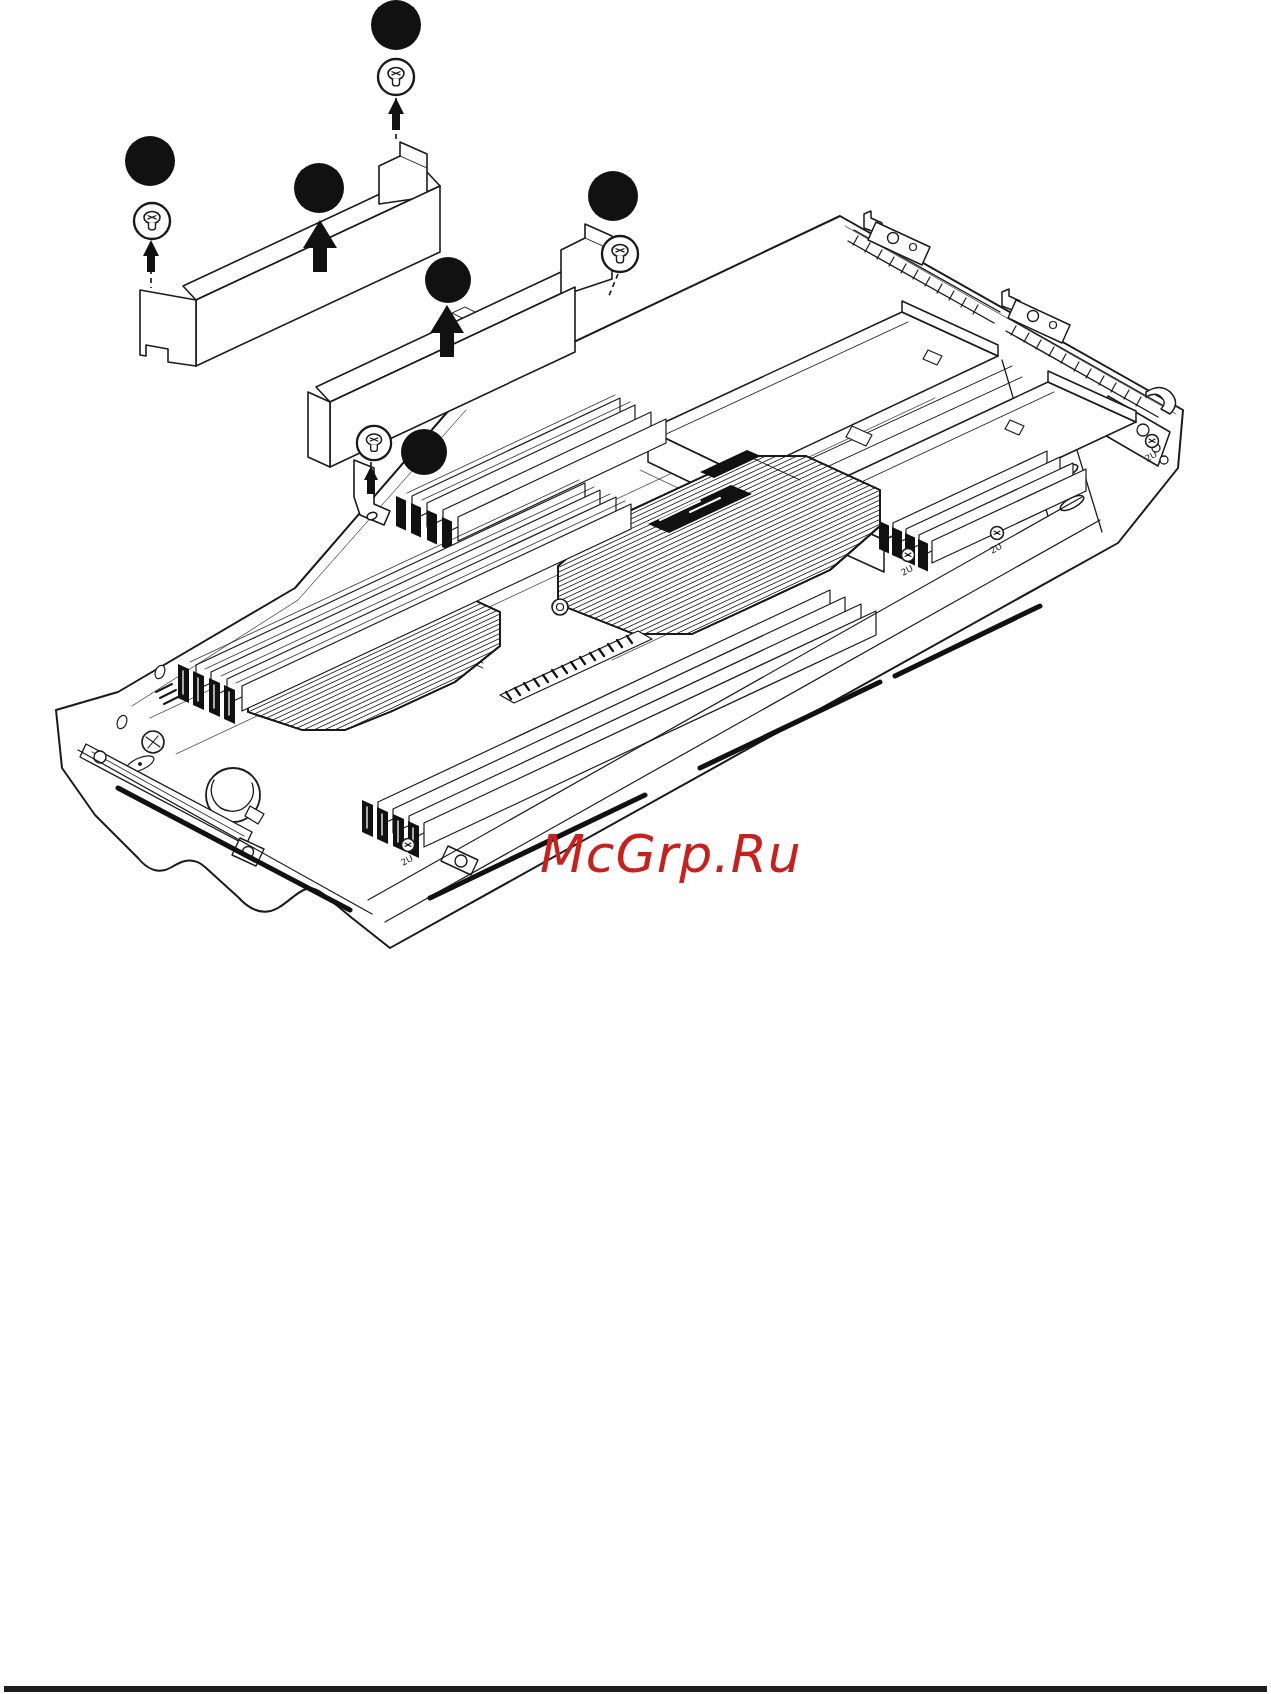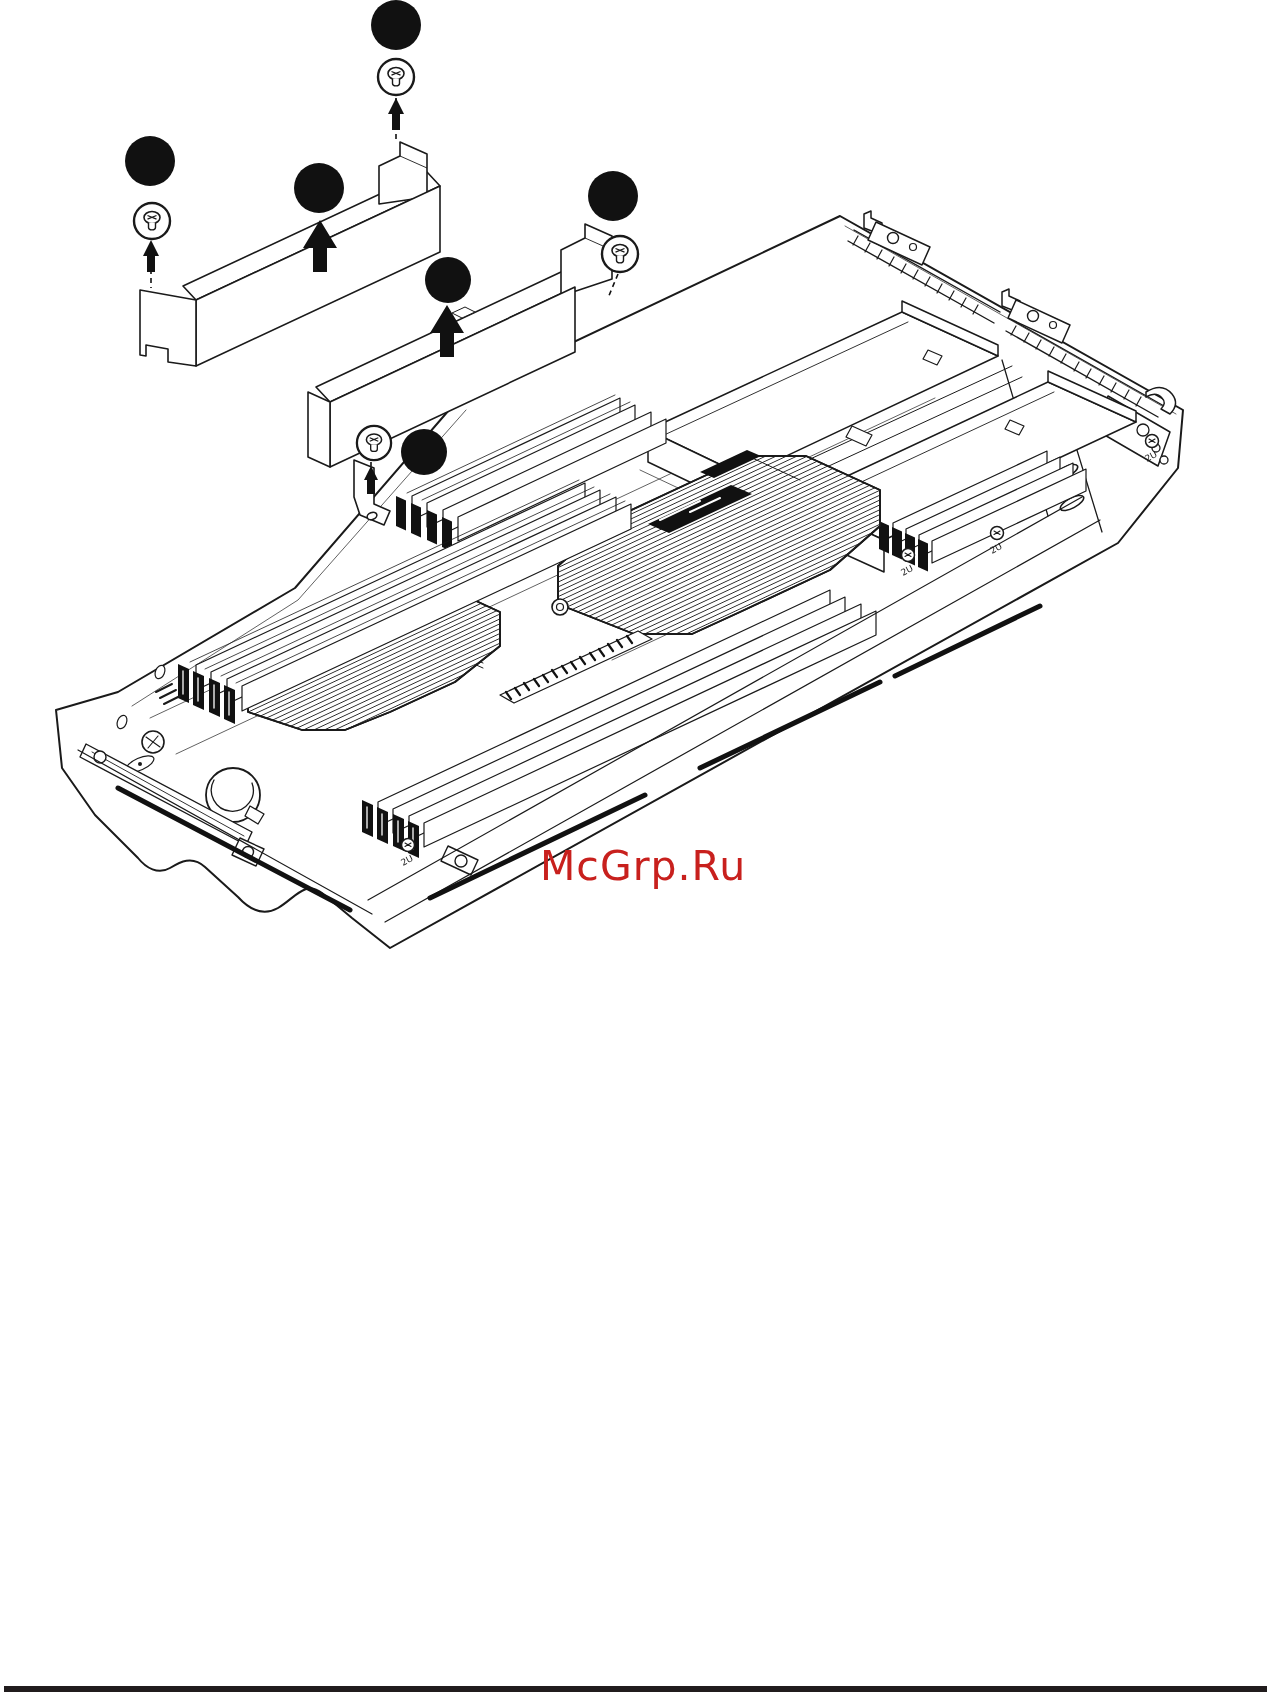--- a/index.html
+++ b/index.html
@@ -6,23 +6,24 @@
   .page{
     position:relative;
     width:1271px;height:1694px;
     background:var(--page-bg,#ffffff);
     font-family:"DejaVu Sans",sans-serif;
     overflow:hidden;
   }
   .figure-svg{position:absolute;left:0;top:0;}
   .watermark{
     position:absolute;
-    left:540px;top:842px;
+    left:540px;top:824px;
     font-family:"DejaVu Sans",sans-serif;
-    font-size:41px;
+    font-style:italic;
+    font-size:52px;
     letter-spacing:1px;
     color:var(--wm-color,#c8201d);
     white-space:nowrap;
   }
   .footer-bar{
     position:absolute;
     left:4px;top:1686px;
     width:1263px;height:6px;
     background:var(--footer-color,#211c1d);
   }

